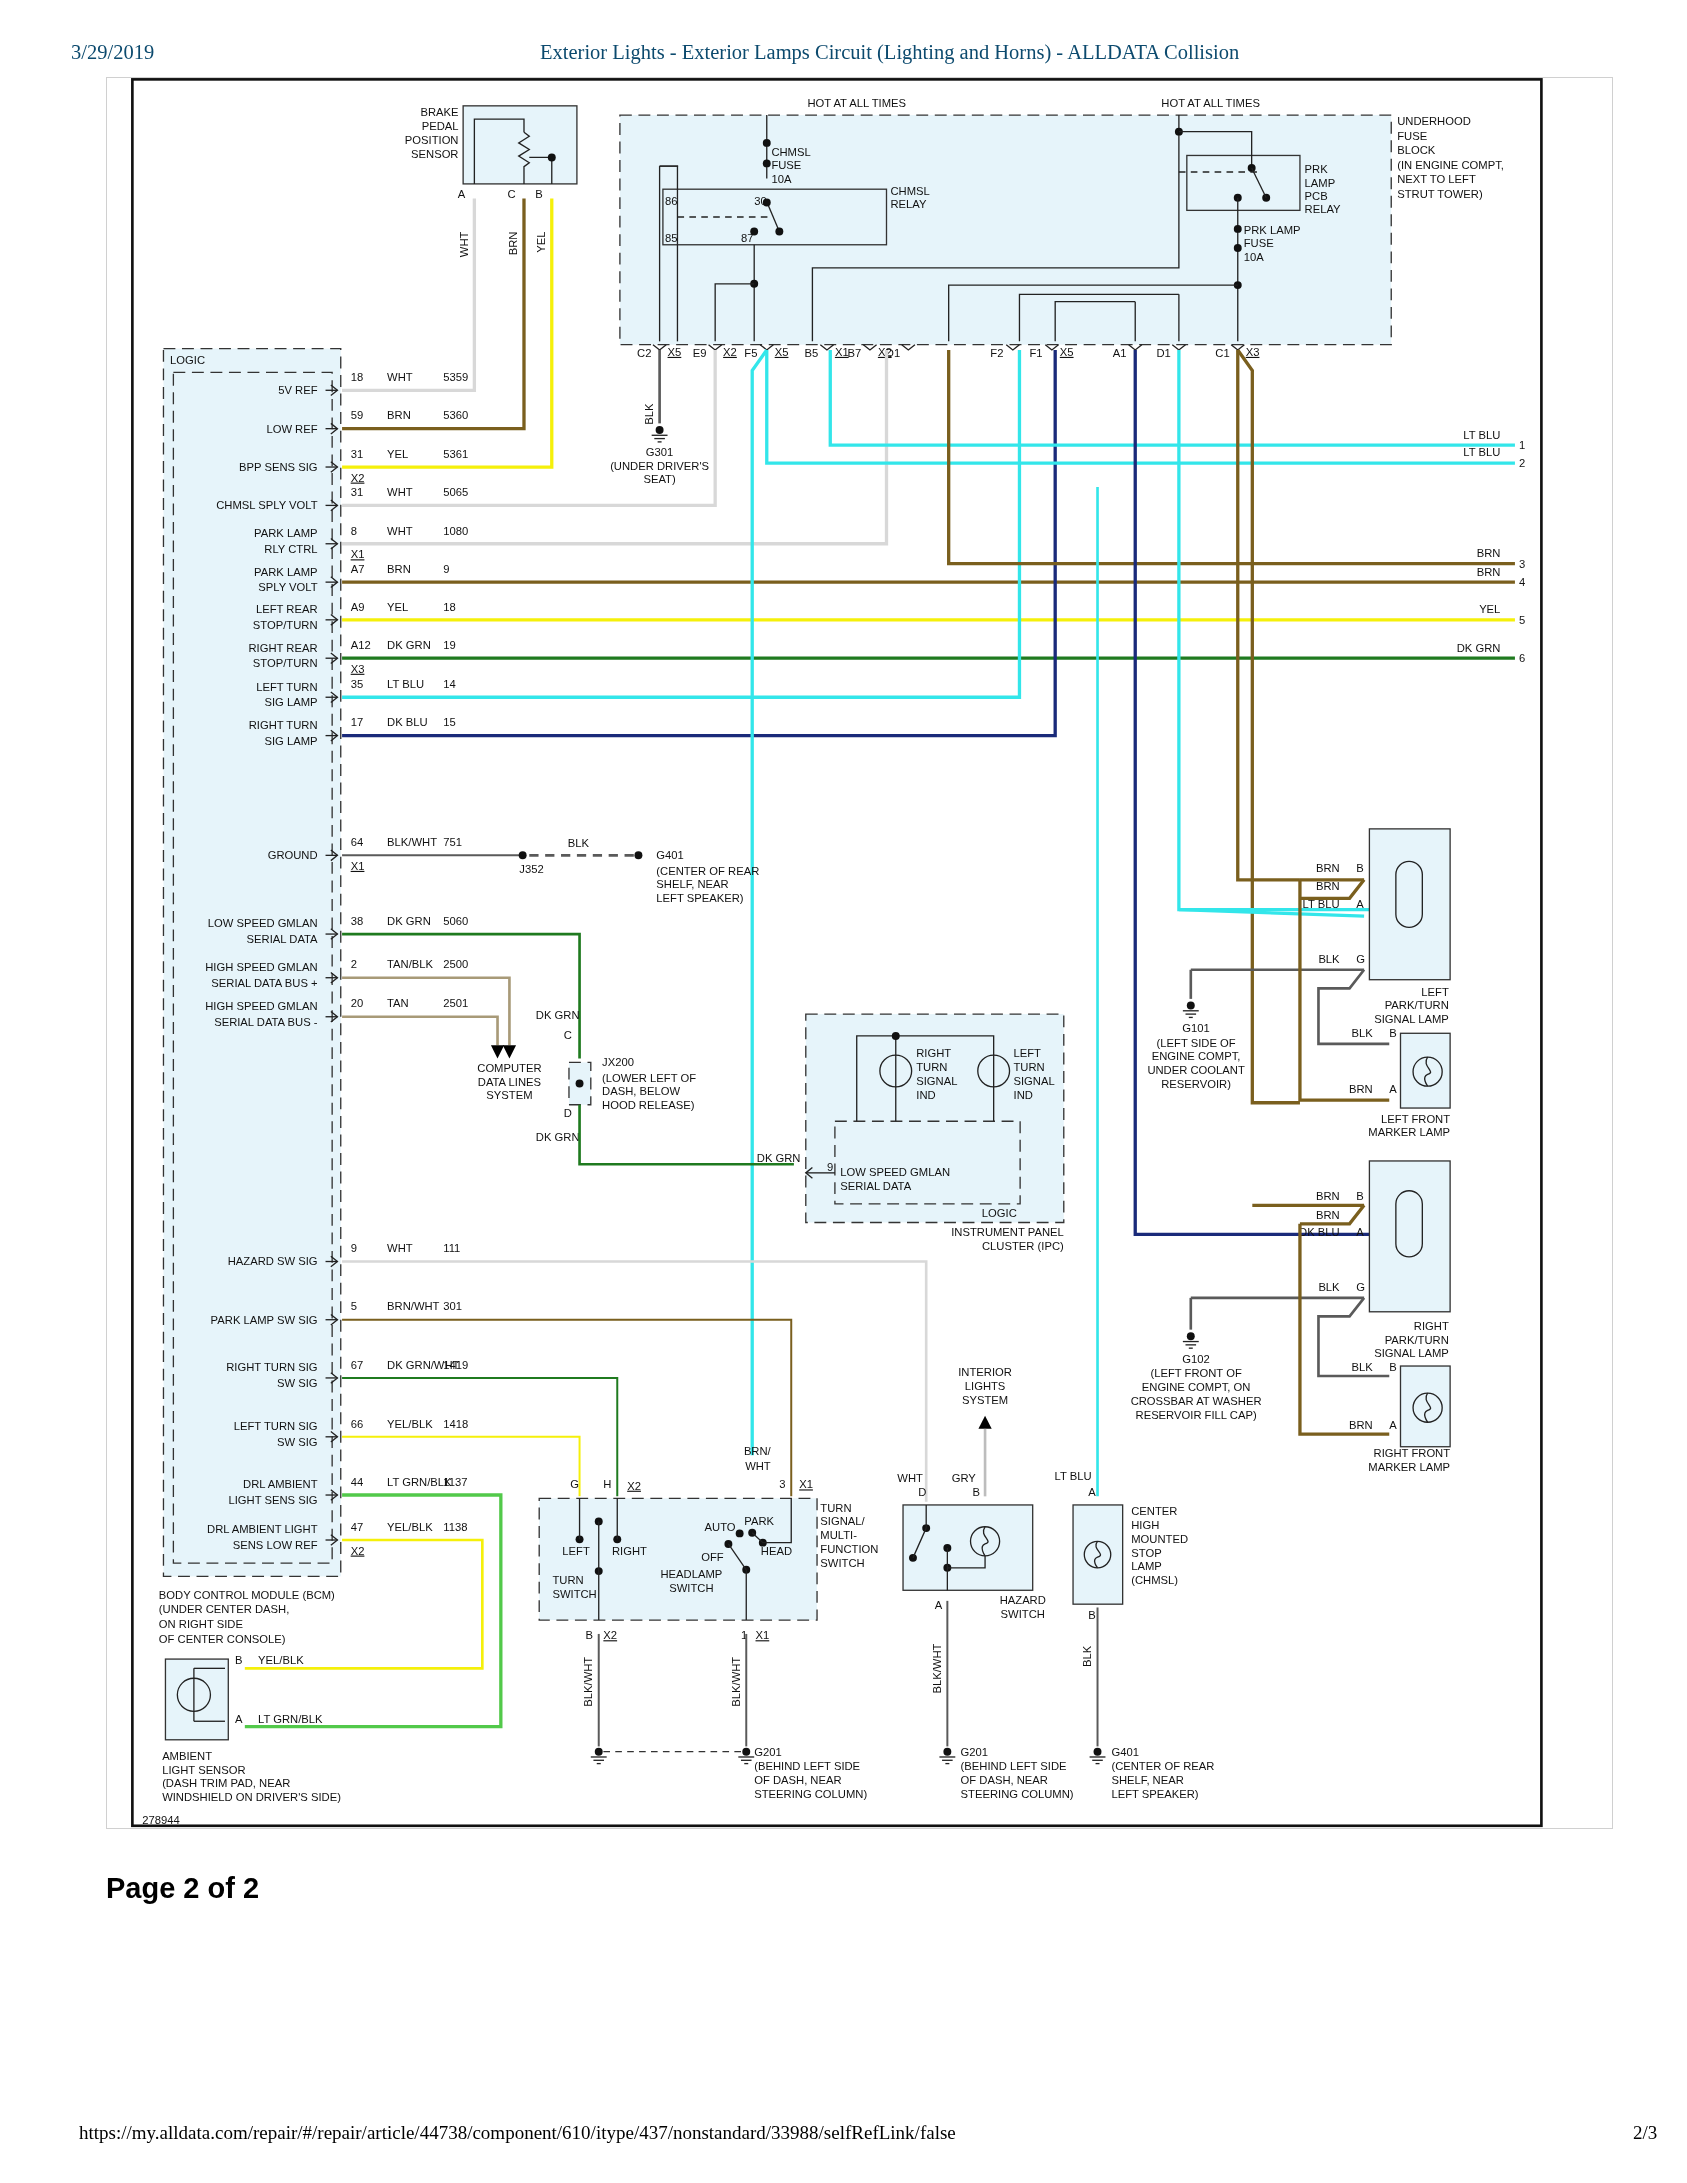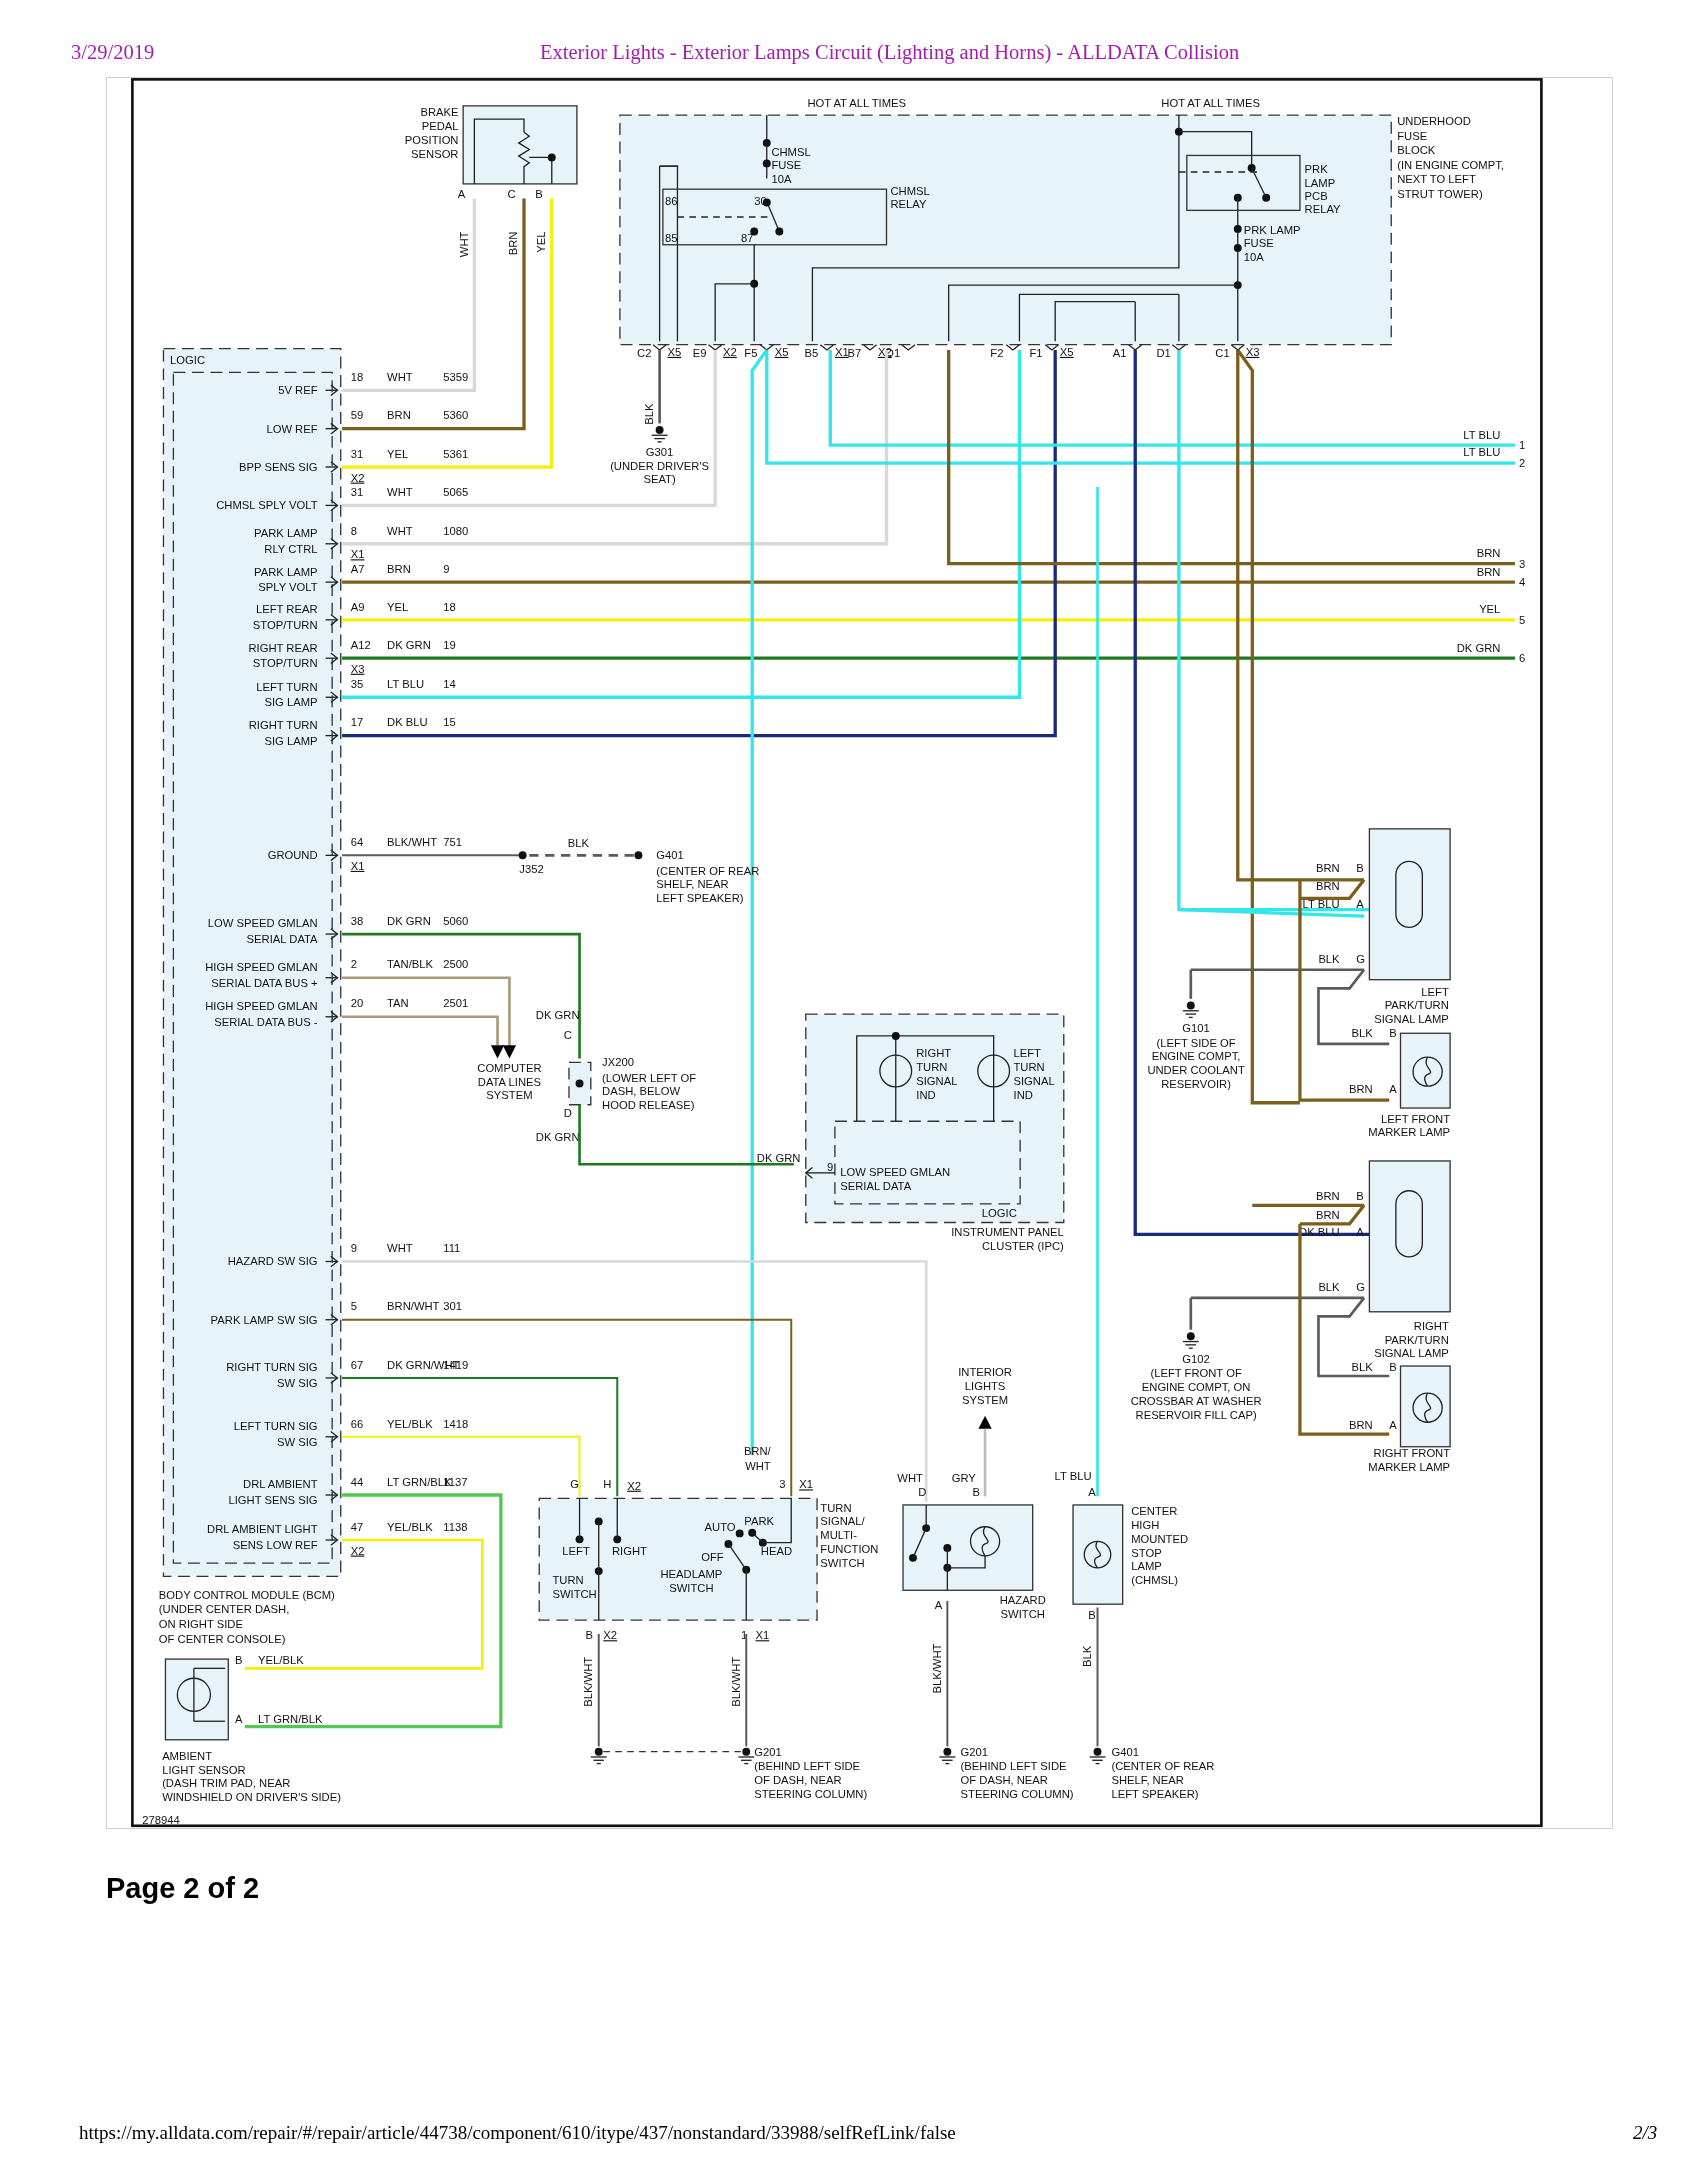--- a/index.html
+++ b/index.html
@@ -1,22 +1,22 @@
 <!DOCTYPE html>
 <html style="font-size:10.6px"><head>
 <meta charset="utf-8">
 <style>
   html,body{margin:0;padding:0;background:#fff;}
   body{width:1687px;height:2183px;position:relative;overflow:hidden;font-family:"Liberation Sans",sans-serif;}
-  .hdr{position:absolute;top:41px;font-family:"Liberation Serif",serif;font-size:20.5px;color:#a21caf;}
+  .hdr{position:absolute;top:41px;font-family:"Liberation Serif",serif;font-size:20.5px;color:#0c4a6e;}
   #hdr-date{left:71px;}
   #hdr-title{left:540px;}
   .ftr{position:absolute;top:2122px;font-family:"Liberation Serif",serif;font-size:19px;color:#000;}
   #ftr-url{left:71px;margin-left:8px;}
-  #ftr-page{left:1633px;font-style:italic;}
+  #ftr-page{left:1633px;}
   #page-label{position:absolute;left:106px;top:1872px;font-family:"Liberation Sans",sans-serif;font-weight:bold;font-size:29px;color:#000;}
   #frame-outer{position:absolute;left:106px;top:77px;width:1507px;height:1752px;border:1.3px solid #d0d0d0;box-sizing:border-box;}
   #diagram{position:absolute;left:0;top:0;}
   svg text{font-family:"Liberation Sans",sans-serif;font-size:17px;fill:#111;}
 </style>
 </head>
 <body>
 
 <div class="hdr" id="hdr-date">3/29/2019</div>
 <div class="hdr" id="hdr-title">Exterior Lights - Exterior Lamps Circuit (Lighting and Horns) - ALLDATA Collision</div>

